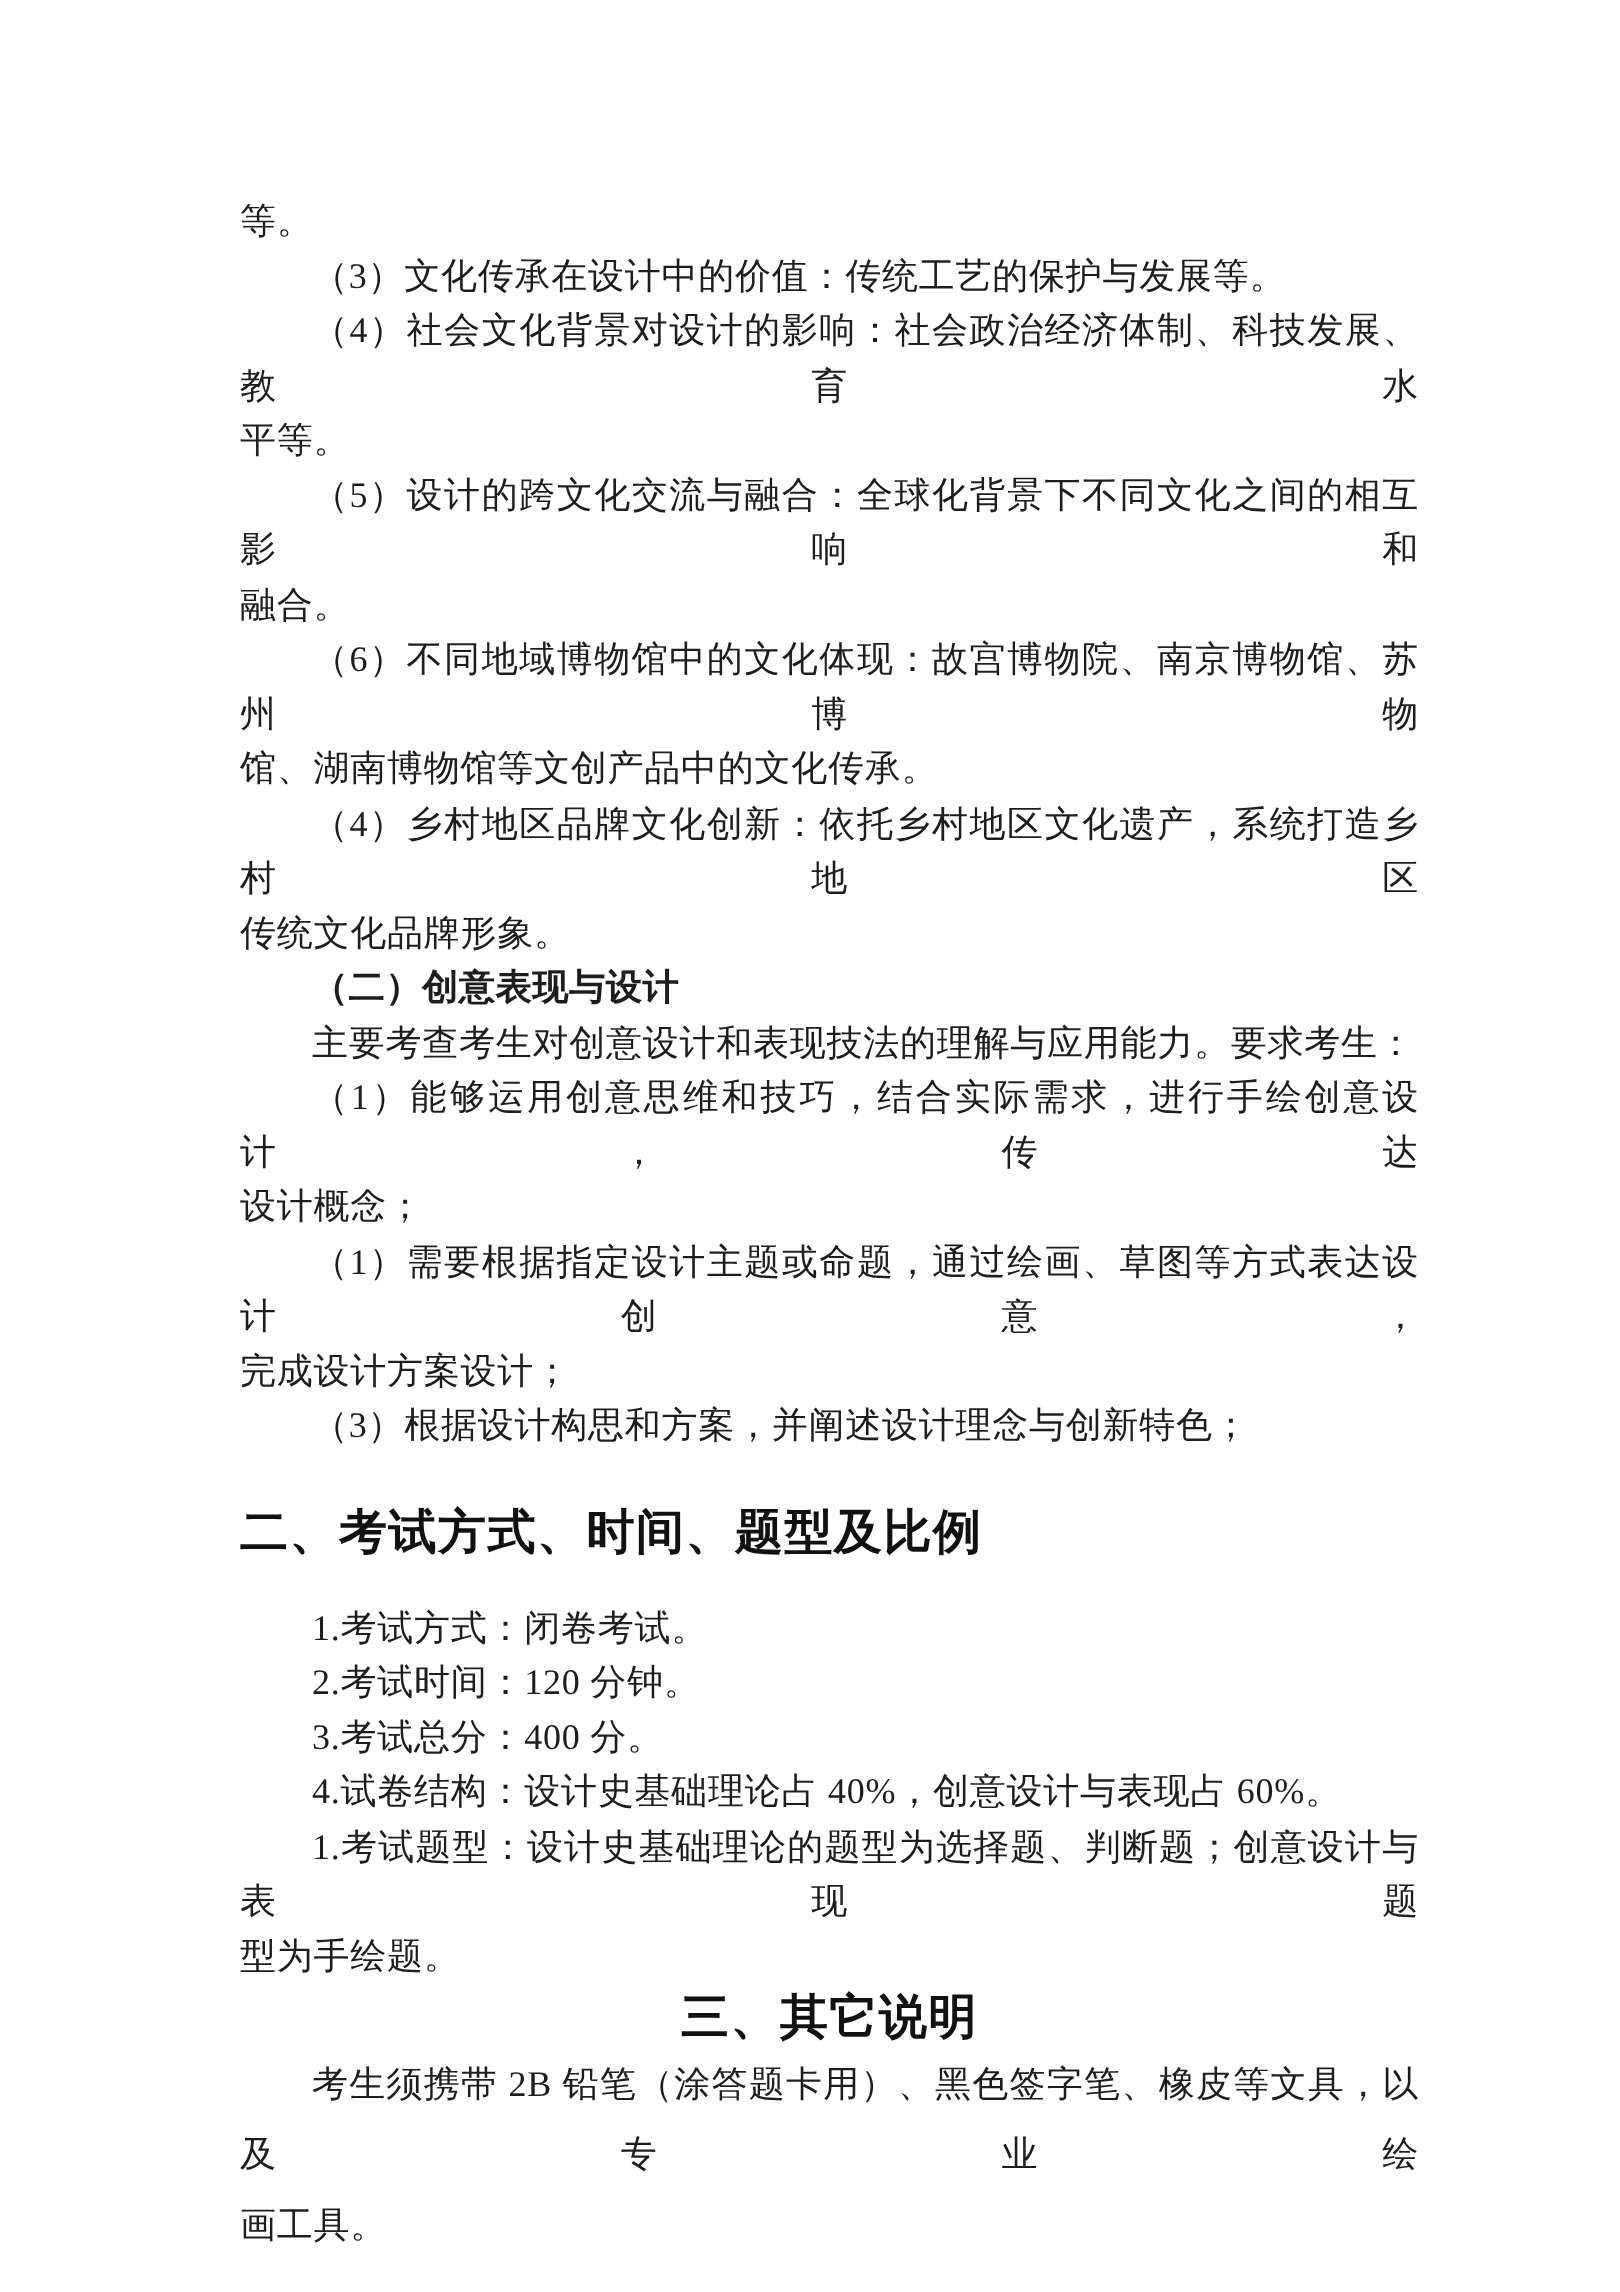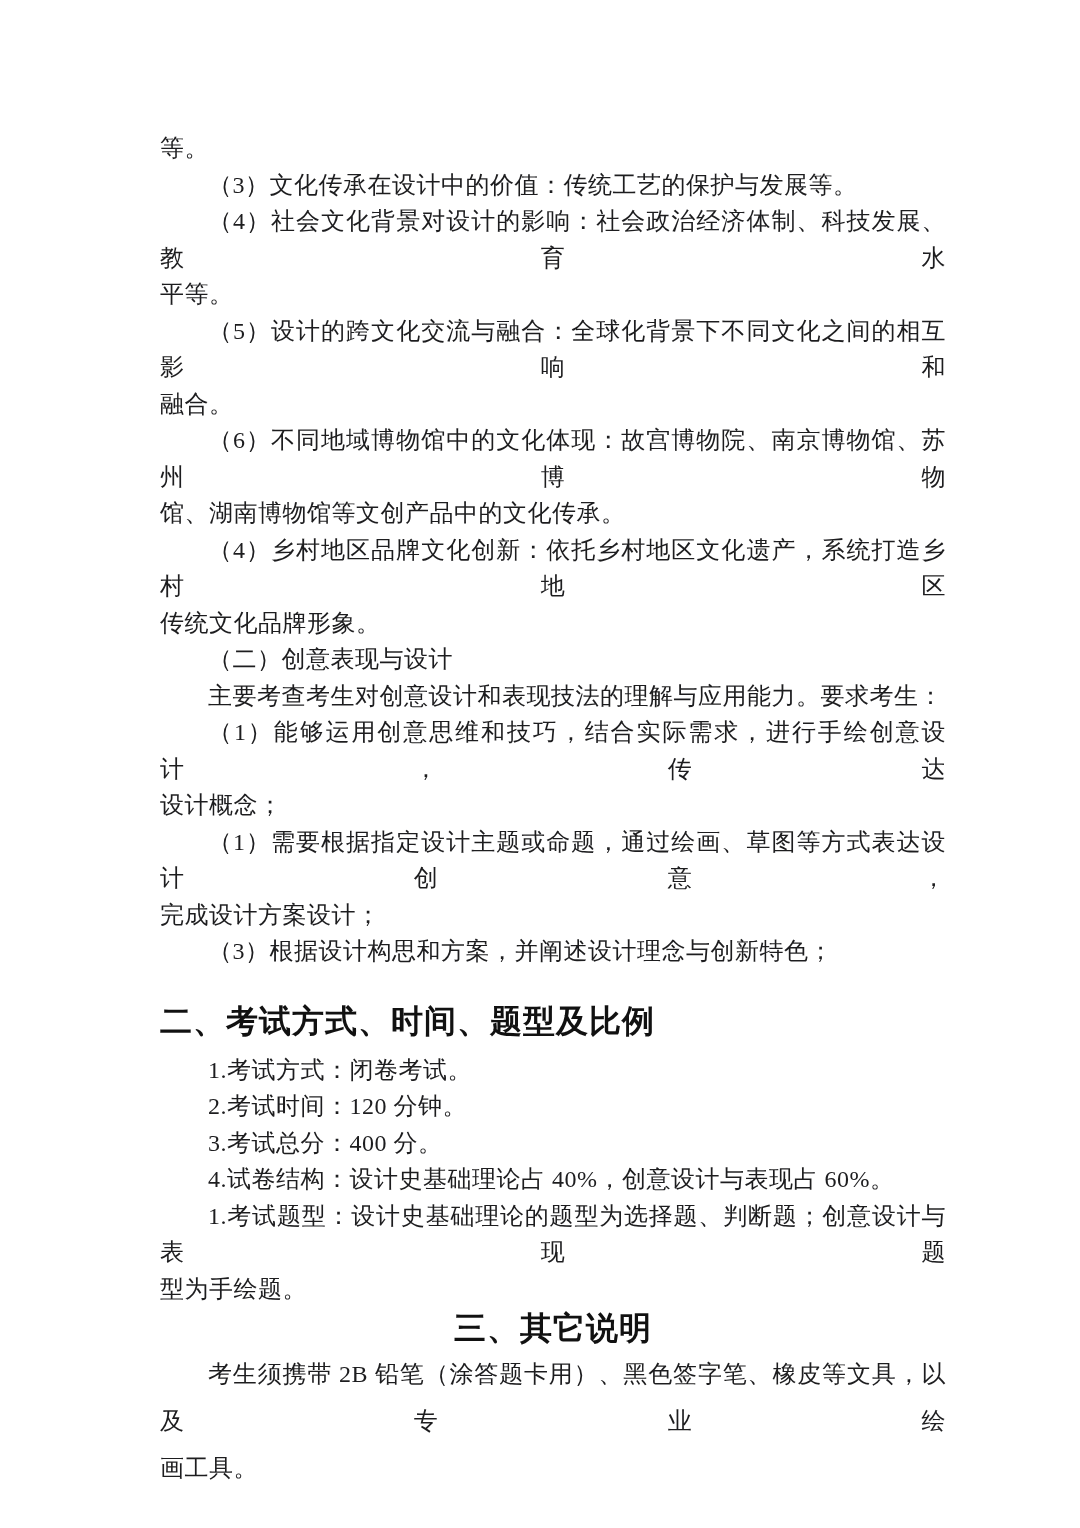--- a/index.html
+++ b/index.html
@@ -30,34 +30,34 @@
   }
   .line.indent {
     text-indent: 48px;
   }
   .line.fill {
     text-align: justify;
     text-align-last: justify;
     white-space: normal;
   }
   .line.bold {
-    font-weight: normal;
+    font-weight: bold;
   }
   .line.loose {
     line-height: 47px;
   }
   .heading {
     font-family: "Liberation Sans", "DejaVu Sans", sans-serif;
     font-weight: bold;
     font-size: 32px;
     line-height: 46px;
     color: #111111;
     letter-spacing: 1px;
     margin-top: 28px;
-    margin-bottom: 8px;
+    margin-bottom: 24px;
     white-space: nowrap;
   }
   .heading.tight {
     margin-top: 0px;
     margin-bottom: 2px;
     line-height: 42px;
     text-align: center;
   }
 </style>
 </head>

